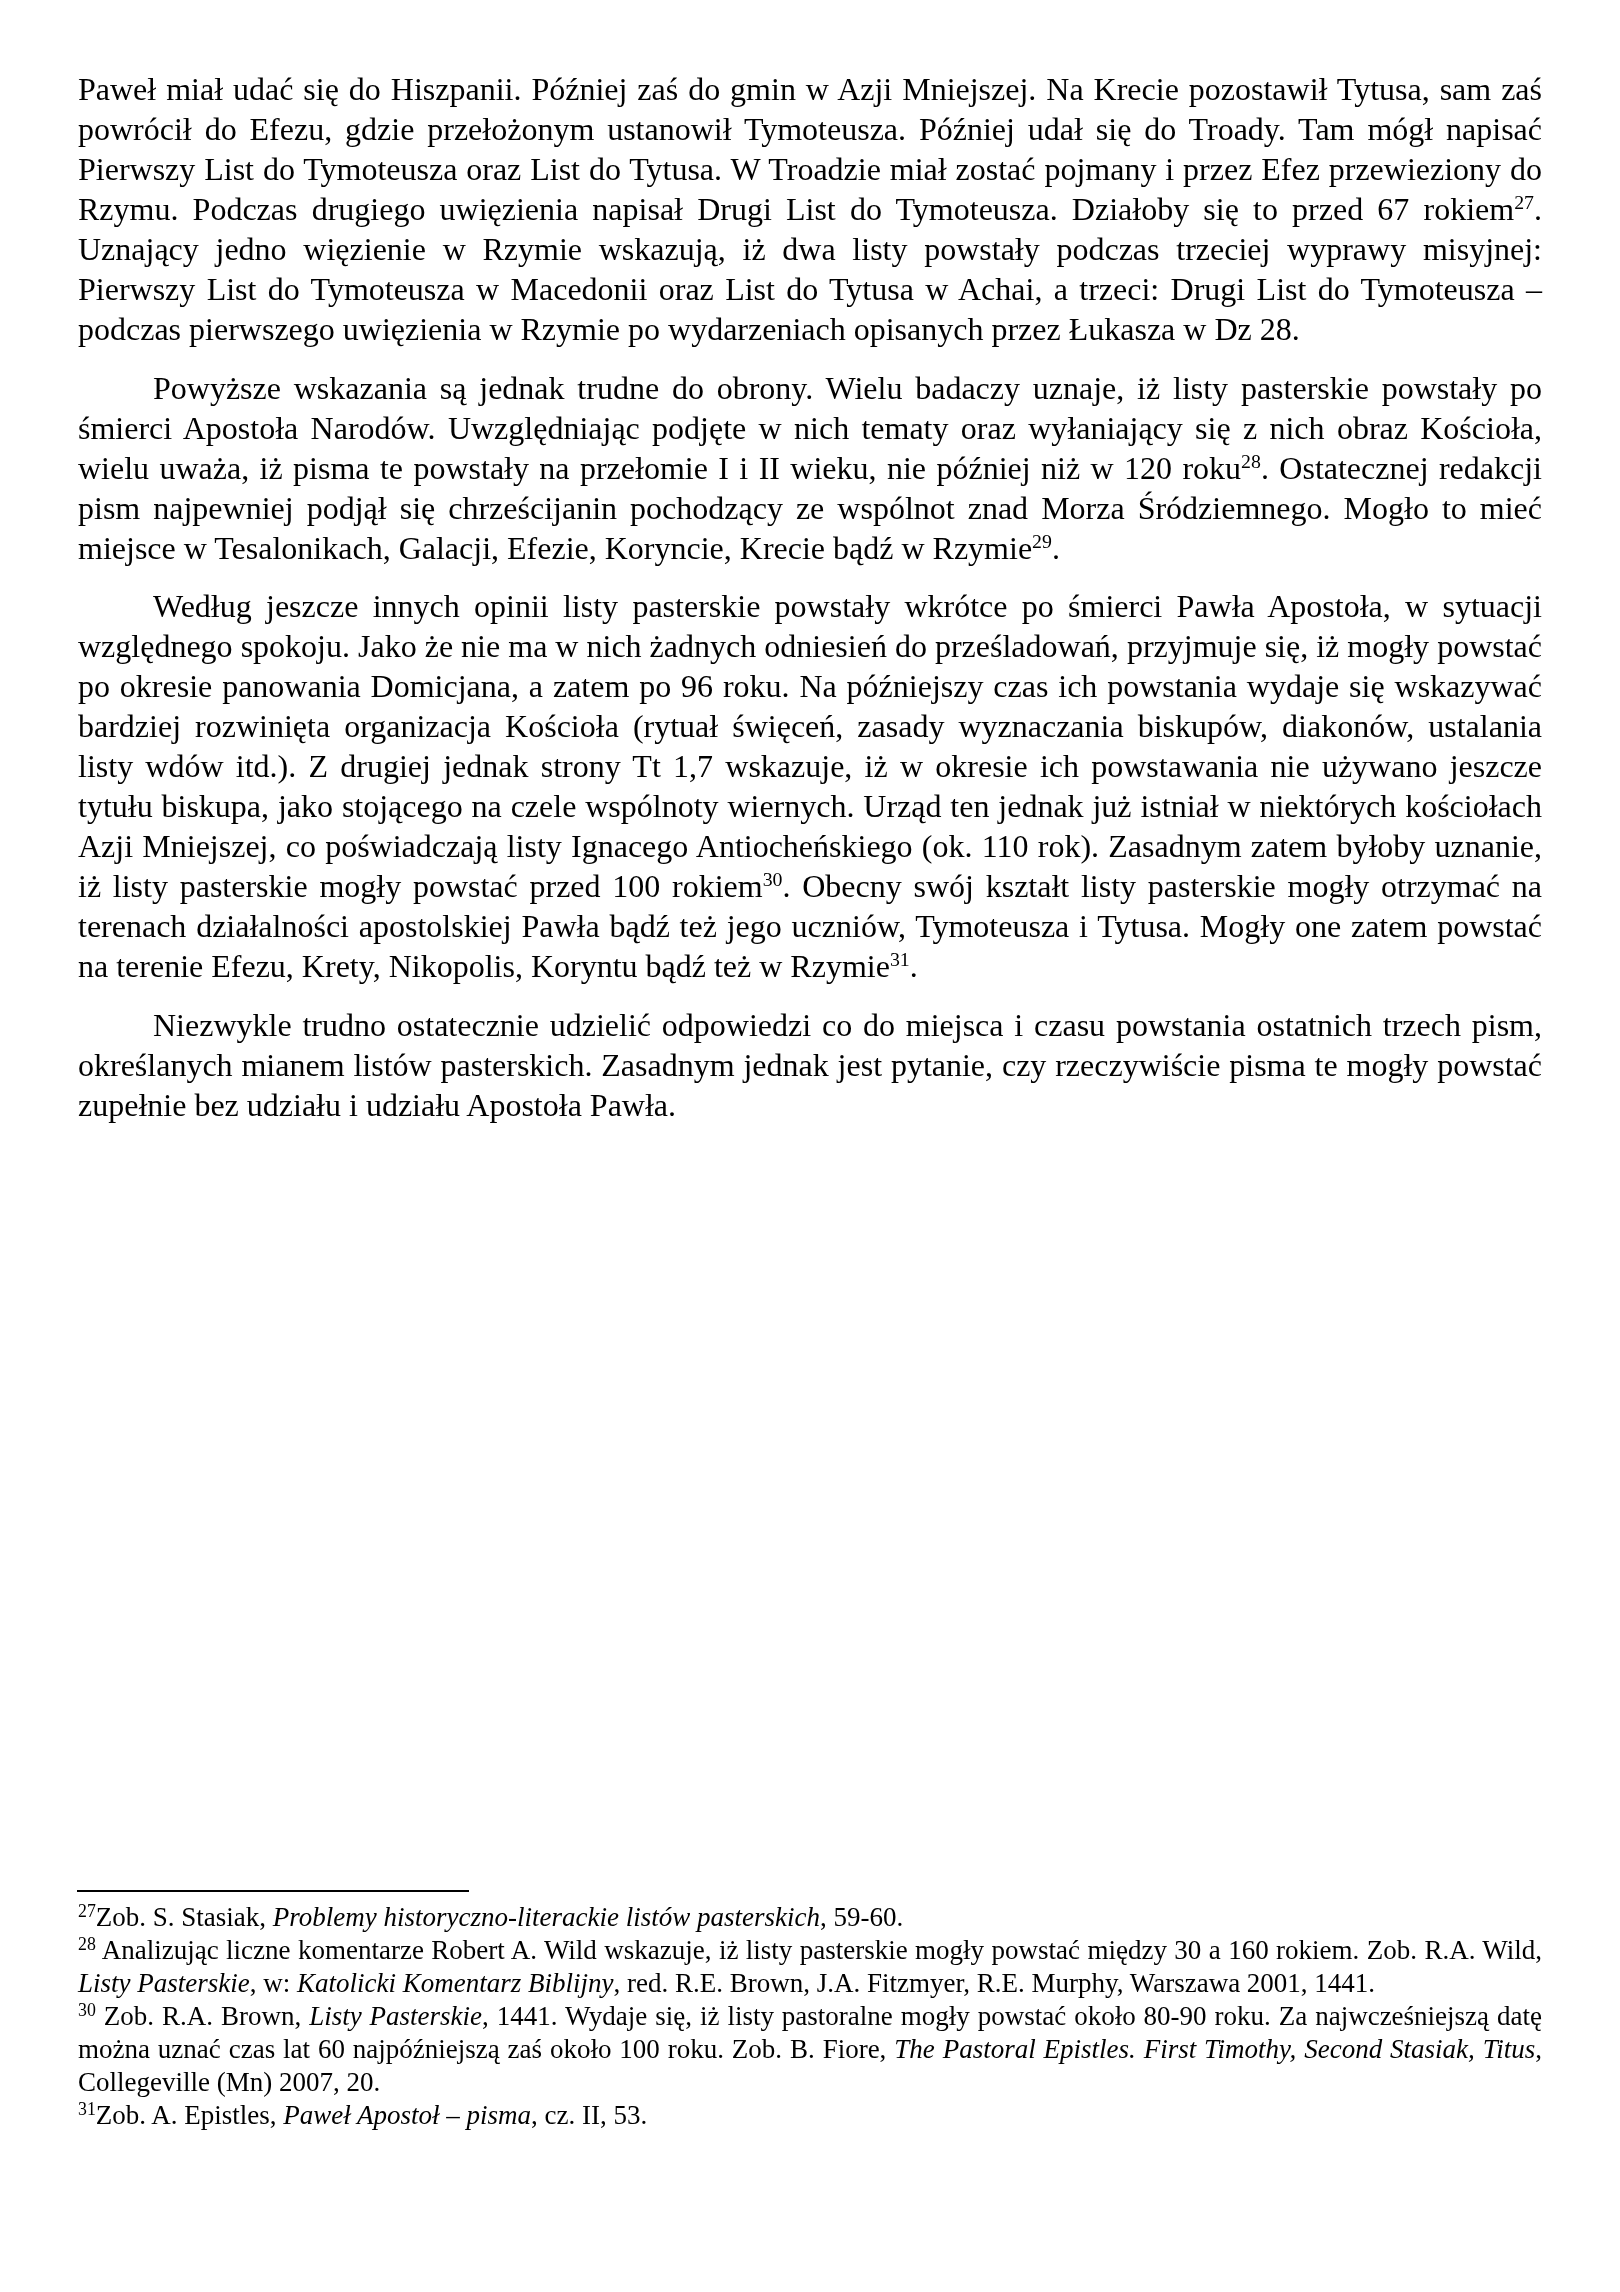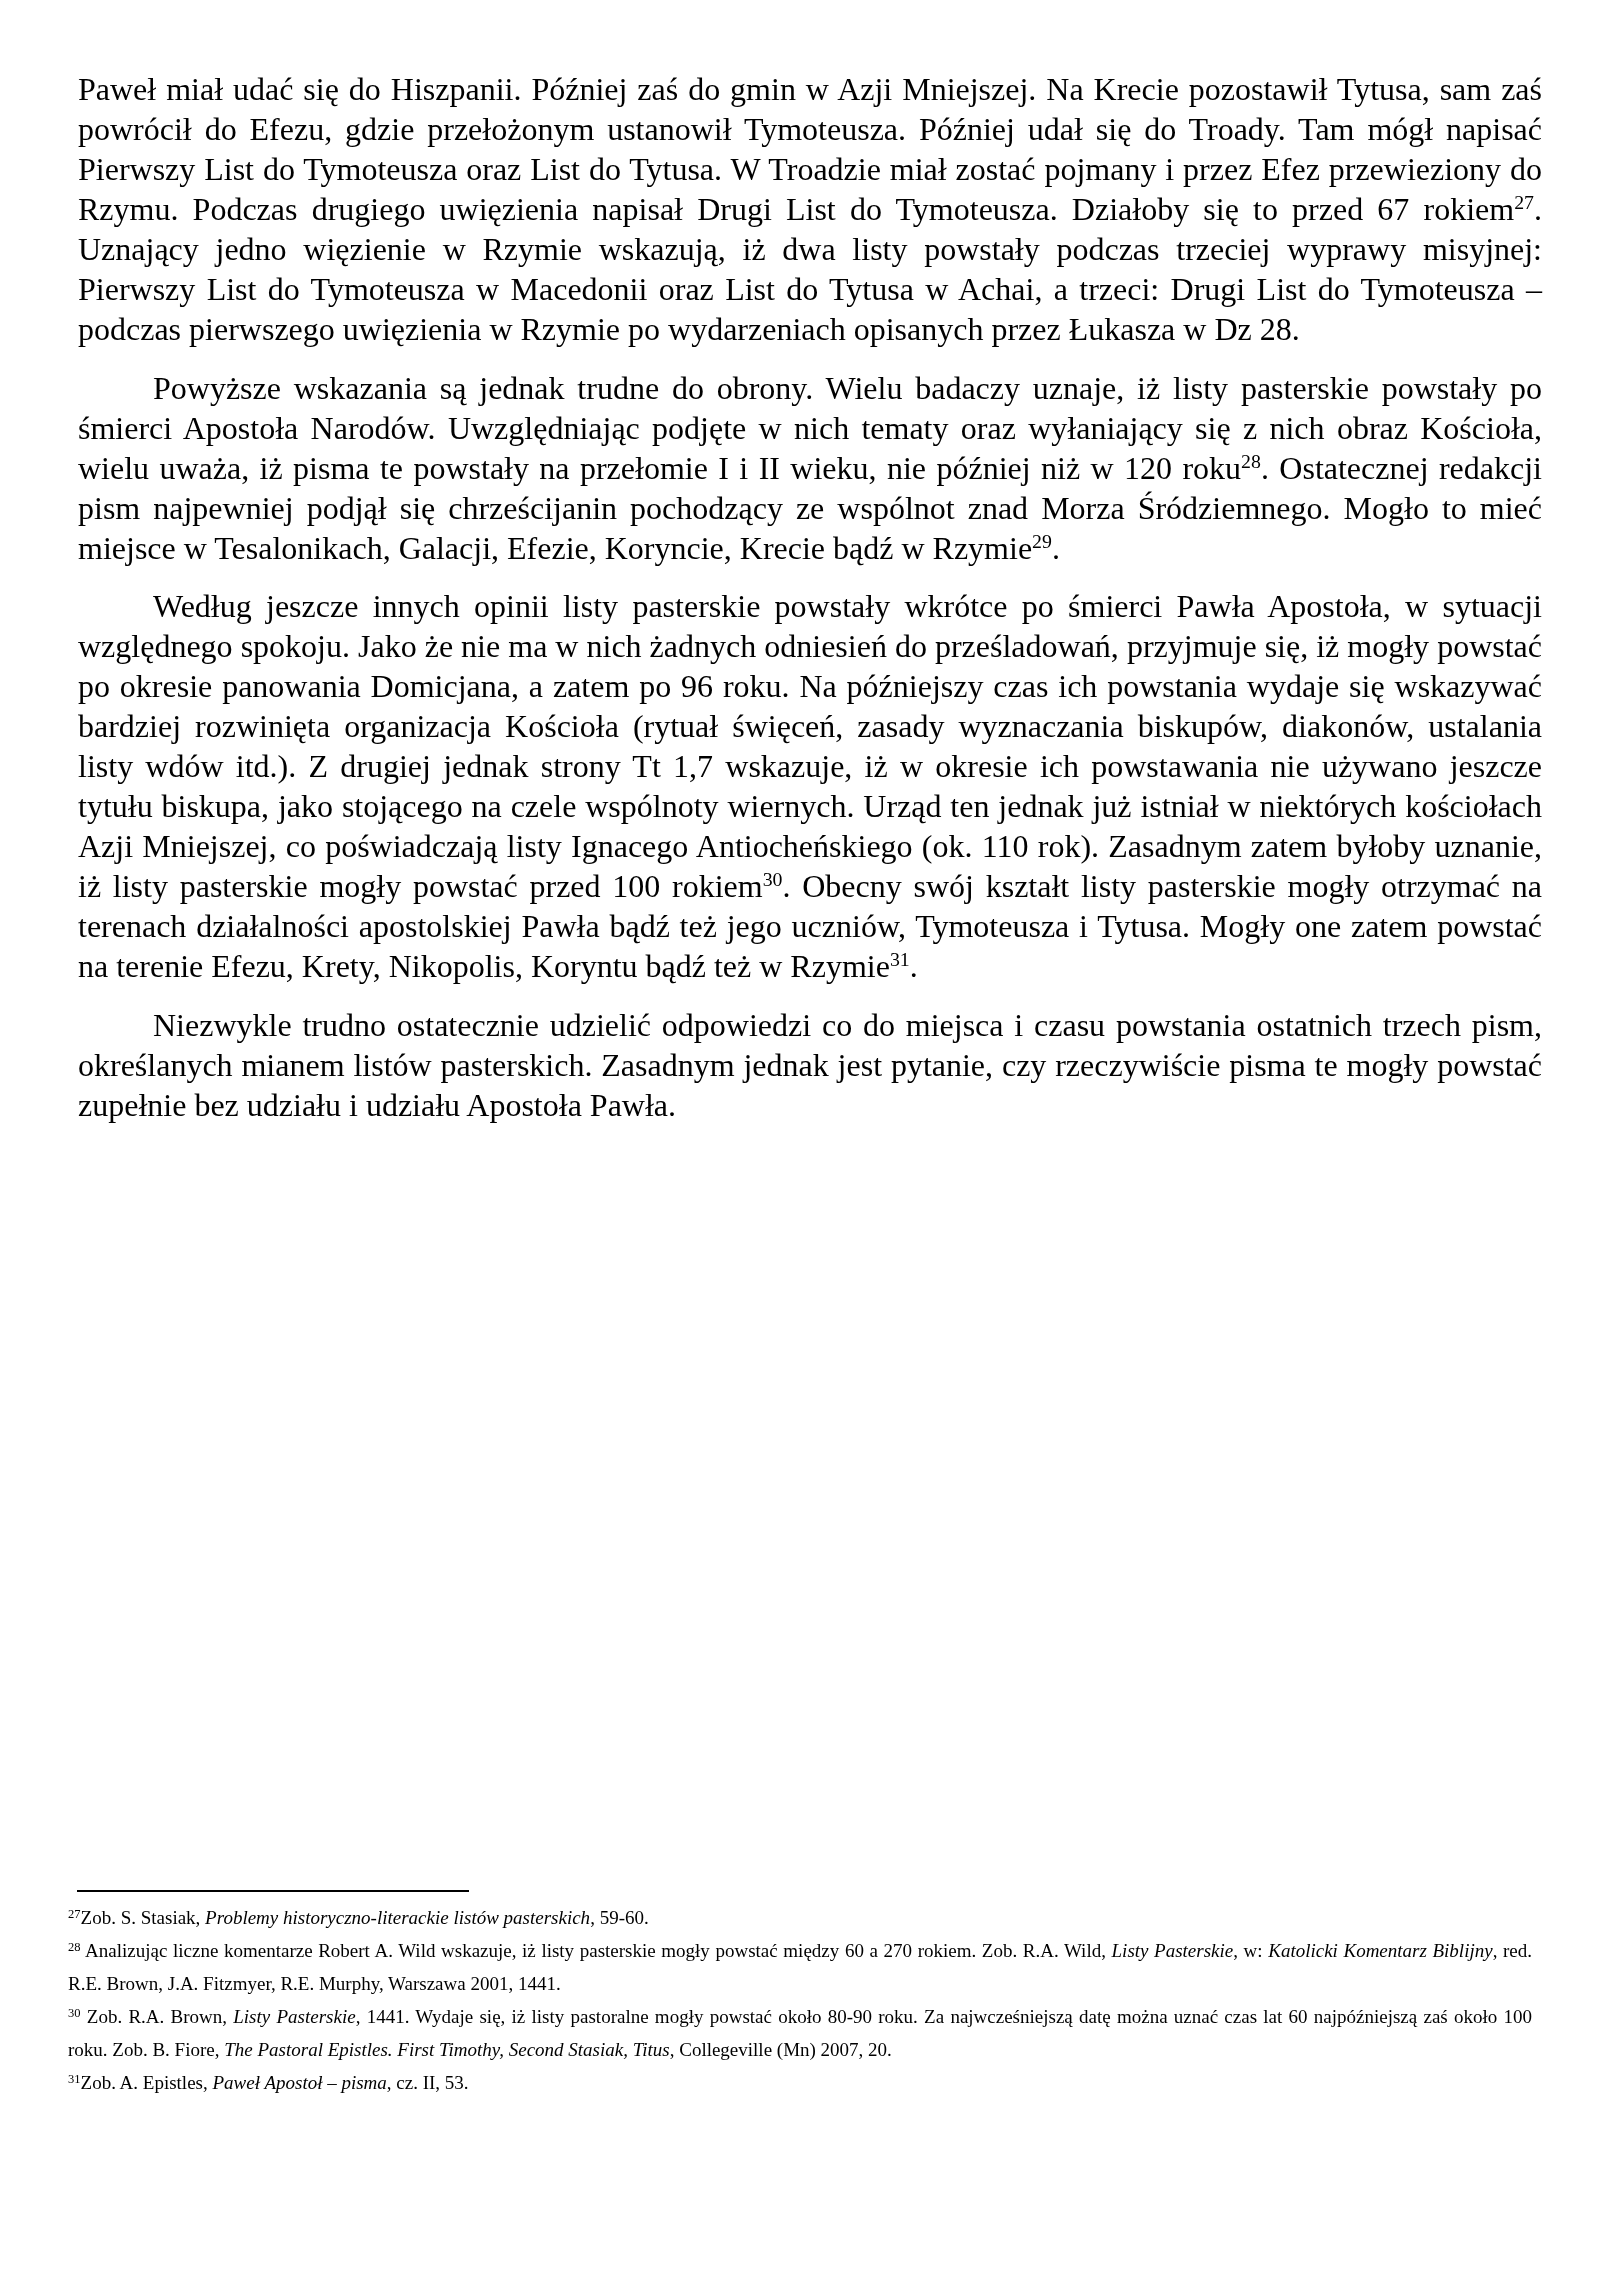--- a/index.html
+++ b/index.html
@@ -4,37 +4,37 @@
 <style>
   html, body { margin: 0; padding: 0; background: #ffffff; }
   body { width: 1620px; height: 2293px; position: relative; overflow: hidden;
          font-family: "Liberation Serif", "DejaVu Serif", serif; color: #000; }
   .body-text { position: absolute; left: 78px; width: 1464px; top: 69px;
                font-size: 32px; line-height: 40px; }
   .para { margin: 0 0 18.6px 0; text-align: justify; text-align-last: left; }
   .para.indent { text-indent: 75px; }
   sup { font-size: 0.62em; line-height: 0; vertical-align: 0.55em; }
   .fn-rule { position: absolute; left: 77px; top: 1890px; width: 392px; height: 2px; background: #000; }
-  .footnotes { position: absolute; left: 68px; width: 1464px; top: 1901px;
-               font-size: 19px; line-height: 33px; }
+  .footnotes { position: absolute; left: 78px; width: 1464px; top: 1901px;
+               font-size: 27px; line-height: 33px; }
   .fn { margin: 0; text-align: justify; text-align-last: left; }
   .fn sup { font-size: 0.66em; vertical-align: 0.5em; }
   i { font-style: italic; }
 </style>
 </head>
 <body>
 
 <div class="body-text">
   <p class="para"><span>Paweł miał udać się do Hiszpanii. Później zaś do gmin w Azji Mniejszej. Na Krecie pozostawił Tytusa, sam zaś powrócił do Efezu, gdzie przełożonym ustanowił Tymoteusza. Później udał się do Troady. Tam mógł napisać Pierwszy List do Tymoteusza oraz List do Tytusa. W Troadzie miał zostać pojmany i przez Efez przewieziony do Rzymu. Podczas drugiego uwięzienia napisał Drugi List do Tymoteusza. Działoby się to przed 67 rokiem</span><sup>27</sup><span>. Uznający jedno więzienie w Rzymie wskazują, iż dwa listy powstały podczas trzeciej wyprawy misyjnej: Pierwszy List do Tymoteusza w Macedonii oraz List do Tytusa w Achai, a trzeci: Drugi List do Tymoteusza – podczas pierwszego uwięzienia w Rzymie po wydarzeniach opisanych przez Łukasza w Dz 28.</span></p>
   <p class="para indent"><span>Powyższe wskazania są jednak trudne do obrony. Wielu badaczy uznaje, iż listy pasterskie powstały po śmierci Apostoła Narodów. Uwzględniając podjęte w nich tematy oraz wyłaniający się z nich obraz Kościoła, wielu uważa, iż pisma te powstały na przełomie I i II wieku, nie później niż w 120 roku</span><sup>28</sup><span>. Ostatecznej redakcji pism najpewniej podjął się chrześcijanin pochodzący ze wspólnot znad Morza Śródziemnego. Mogło to mieć miejsce w Tesalonikach, Galacji, Efezie, Koryncie, Krecie bądź w Rzymie</span><sup>29</sup><span>.</span></p>
   <p class="para indent"><span>Według jeszcze innych opinii listy pasterskie powstały wkrótce po śmierci Pawła Apostoła, w sytuacji względnego spokoju. Jako że nie ma w nich żadnych odniesień do prześladowań, przyjmuje się, iż mogły powstać po okresie panowania Domicjana, a zatem po 96 roku. Na późniejszy czas ich powstania wydaje się wskazywać bardziej rozwinięta organizacja Kościoła (rytuał święceń, zasady wyznaczania biskupów, diakonów, ustalania listy wdów itd.). Z drugiej jednak strony Tt 1,7 wskazuje, iż w okresie ich powstawania nie używano jeszcze tytułu biskupa, jako stojącego na czele wspólnoty wiernych. Urząd ten jednak już istniał w niektórych kościołach Azji Mniejszej, co poświadczają listy Ignacego Antiocheńskiego (ok. 110 rok). Zasadnym zatem byłoby uznanie, iż listy pasterskie mogły powstać przed 100 rokiem</span><sup>30</sup><span>. Obecny swój kształt listy pasterskie mogły otrzymać na terenach działalności apostolskiej Pawła bądź też jego uczniów, Tymoteusza i Tytusa. Mogły one zatem powstać na terenie Efezu, Krety, Nikopolis, Koryntu bądź też w Rzymie</span><sup>31</sup><span>.</span></p>
   <p class="para indent"><span>Niezwykle trudno ostatecznie udzielić odpowiedzi co do miejsca i czasu powstania ostatnich trzech pism, określanych mianem listów pasterskich. Zasadnym jednak jest pytanie, czy rzeczywiście pisma te mogły powstać zupełnie bez udziału i udziału Apostoła Pawła.</span></p>
 </div>
 
 <div class="fn-rule"></div>
 
 <div class="footnotes">
   <p class="fn"><sup>27</sup><span>Zob. S. Stasiak, </span><i>Problemy historyczno-literackie listów pasterskich</i><span>,  59-60.</span></p>
-  <p class="fn"><sup>28</sup><span> Analizując liczne komentarze Robert A. Wild wskazuje, iż listy pasterskie mogły powstać między 60 a 270 rokiem. Zob. R.A. Wild, </span><i>Listy Pasterskie</i><span>, w: </span><i>Katolicki Komentarz Biblijny</i><span>, red. R.E. Brown, J.A. Fitzmyer, R.E. Murphy, Warszawa 2001, 1441.</span></p>
+  <p class="fn"><sup>28</sup><span> Analizując liczne komentarze Robert A. Wild wskazuje, iż listy pasterskie mogły powstać między 30 a 160 rokiem. Zob. R.A. Wild, </span><i>Listy Pasterskie</i><span>, w: </span><i>Katolicki Komentarz Biblijny</i><span>, red. R.E. Brown, J.A. Fitzmyer, R.E. Murphy, Warszawa 2001, 1441.</span></p>
   <p class="fn"><sup>30</sup><span> Zob. R.A. Brown, </span><i>Listy Pasterskie</i><span>, 1441. Wydaje się, iż listy pastoralne mogły powstać około 80-90 roku. Za najwcześniejszą datę można uznać czas lat 60 najpóźniejszą zaś około 100 roku. Zob. B. Fiore, </span><i>The Pastoral Epistles. First Timothy, Second Stasiak, Titus</i><span>, Collegeville (Mn) 2007, 20.</span></p>
   <p class="fn"><sup>31</sup><span>Zob. A. Epistles, </span><i>Paweł Apostoł – pisma</i><span>, cz. II,  53.</span></p>
 </div>
 
 
 </body></html>

